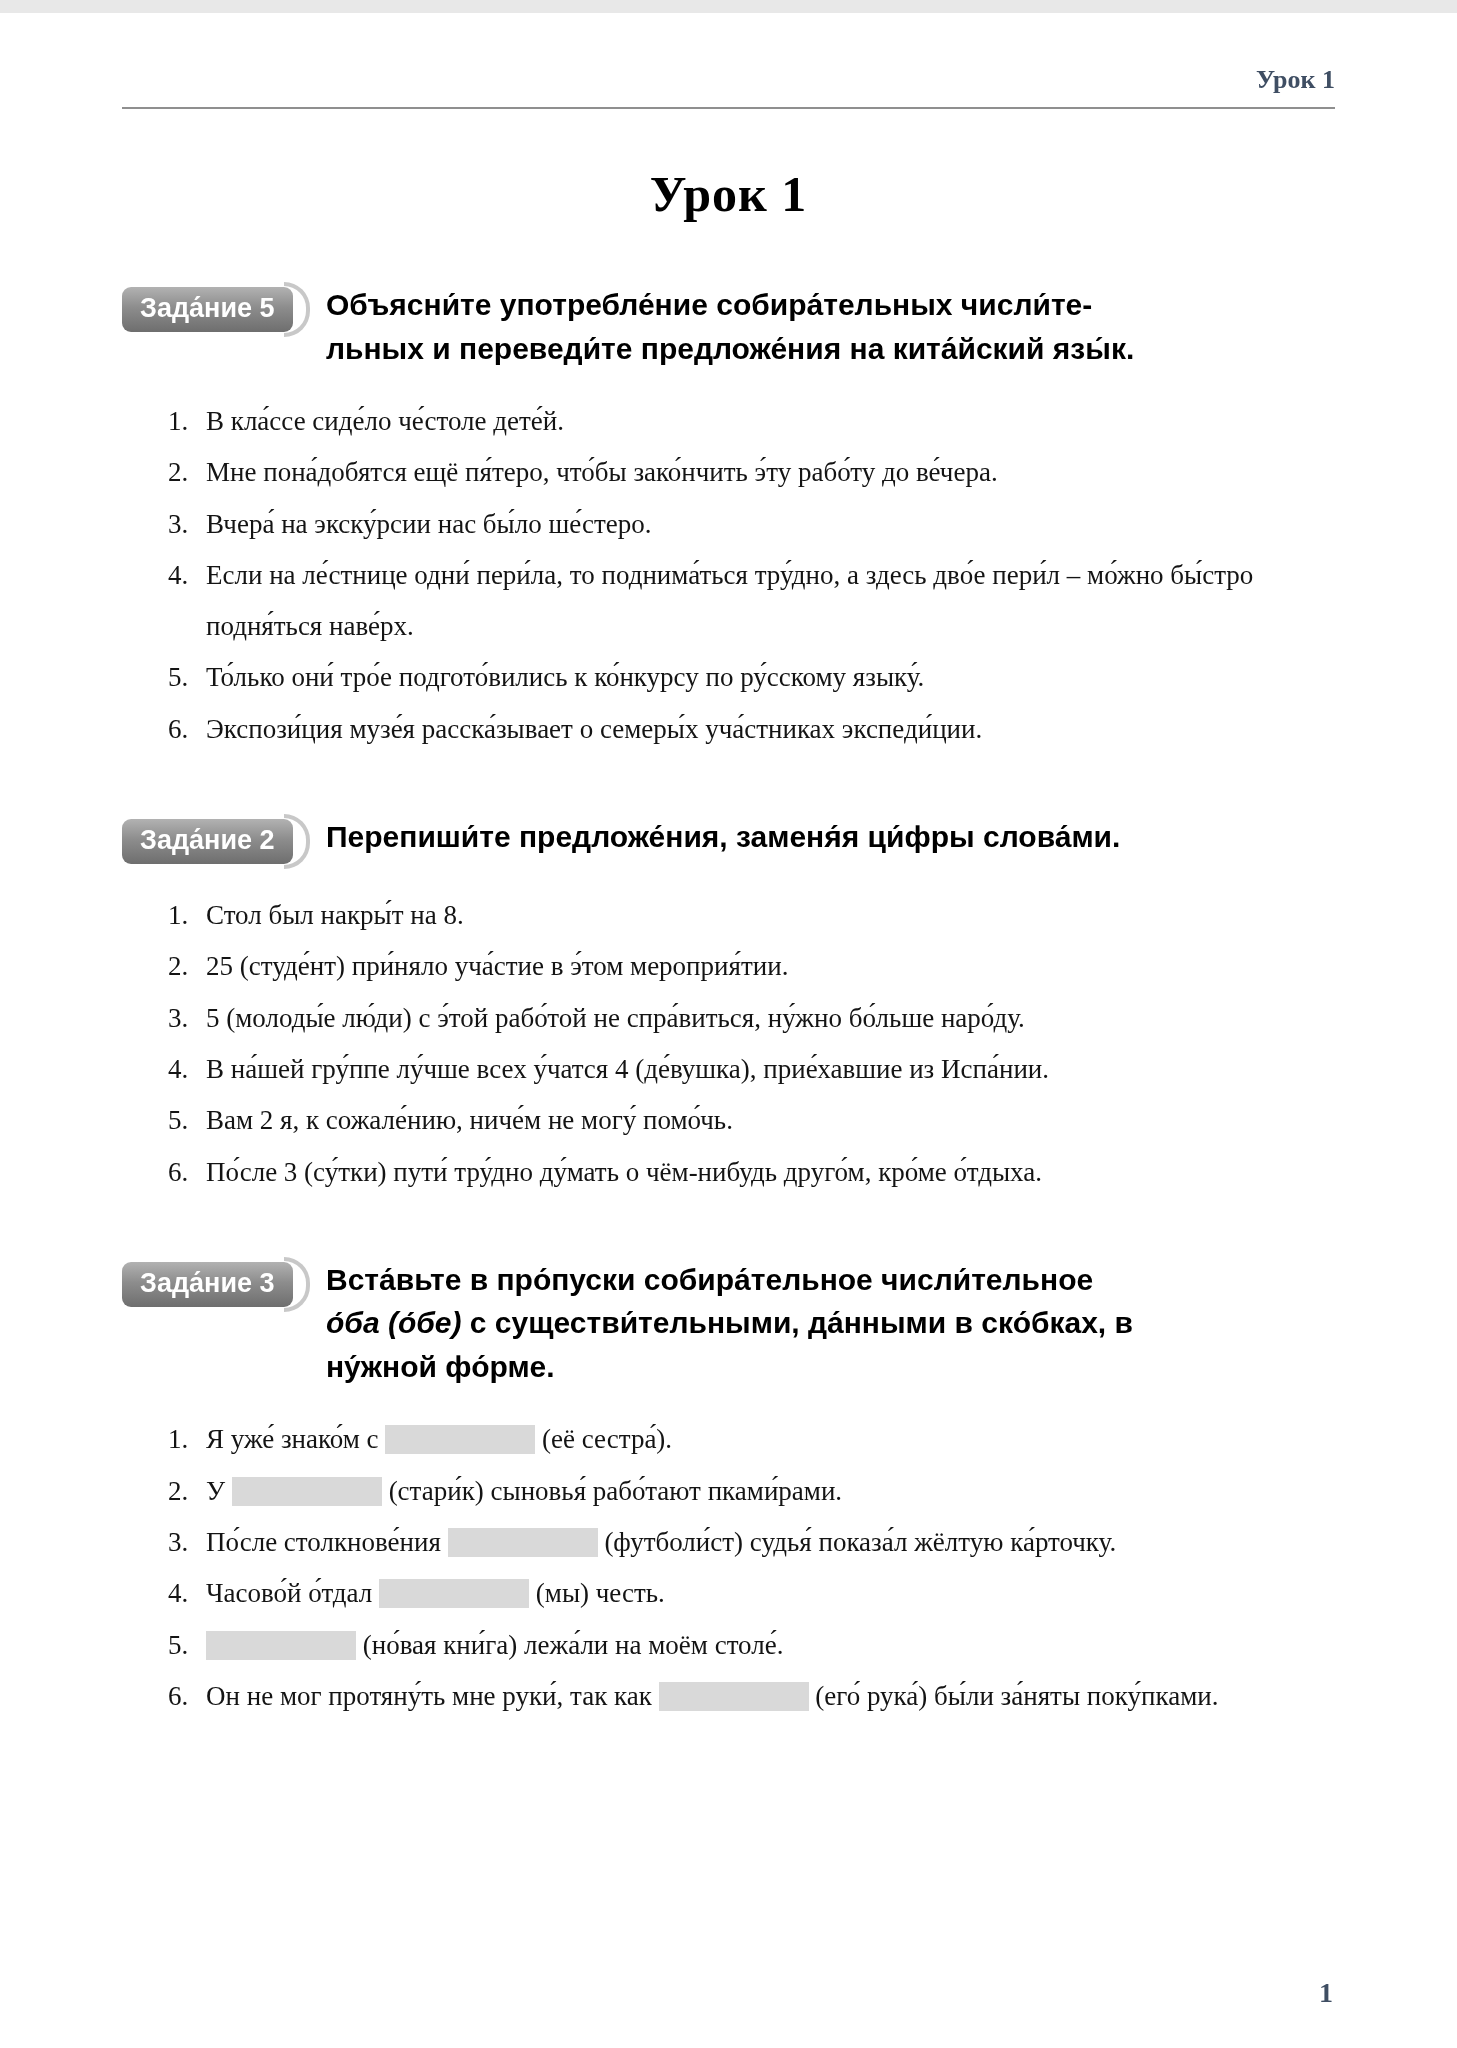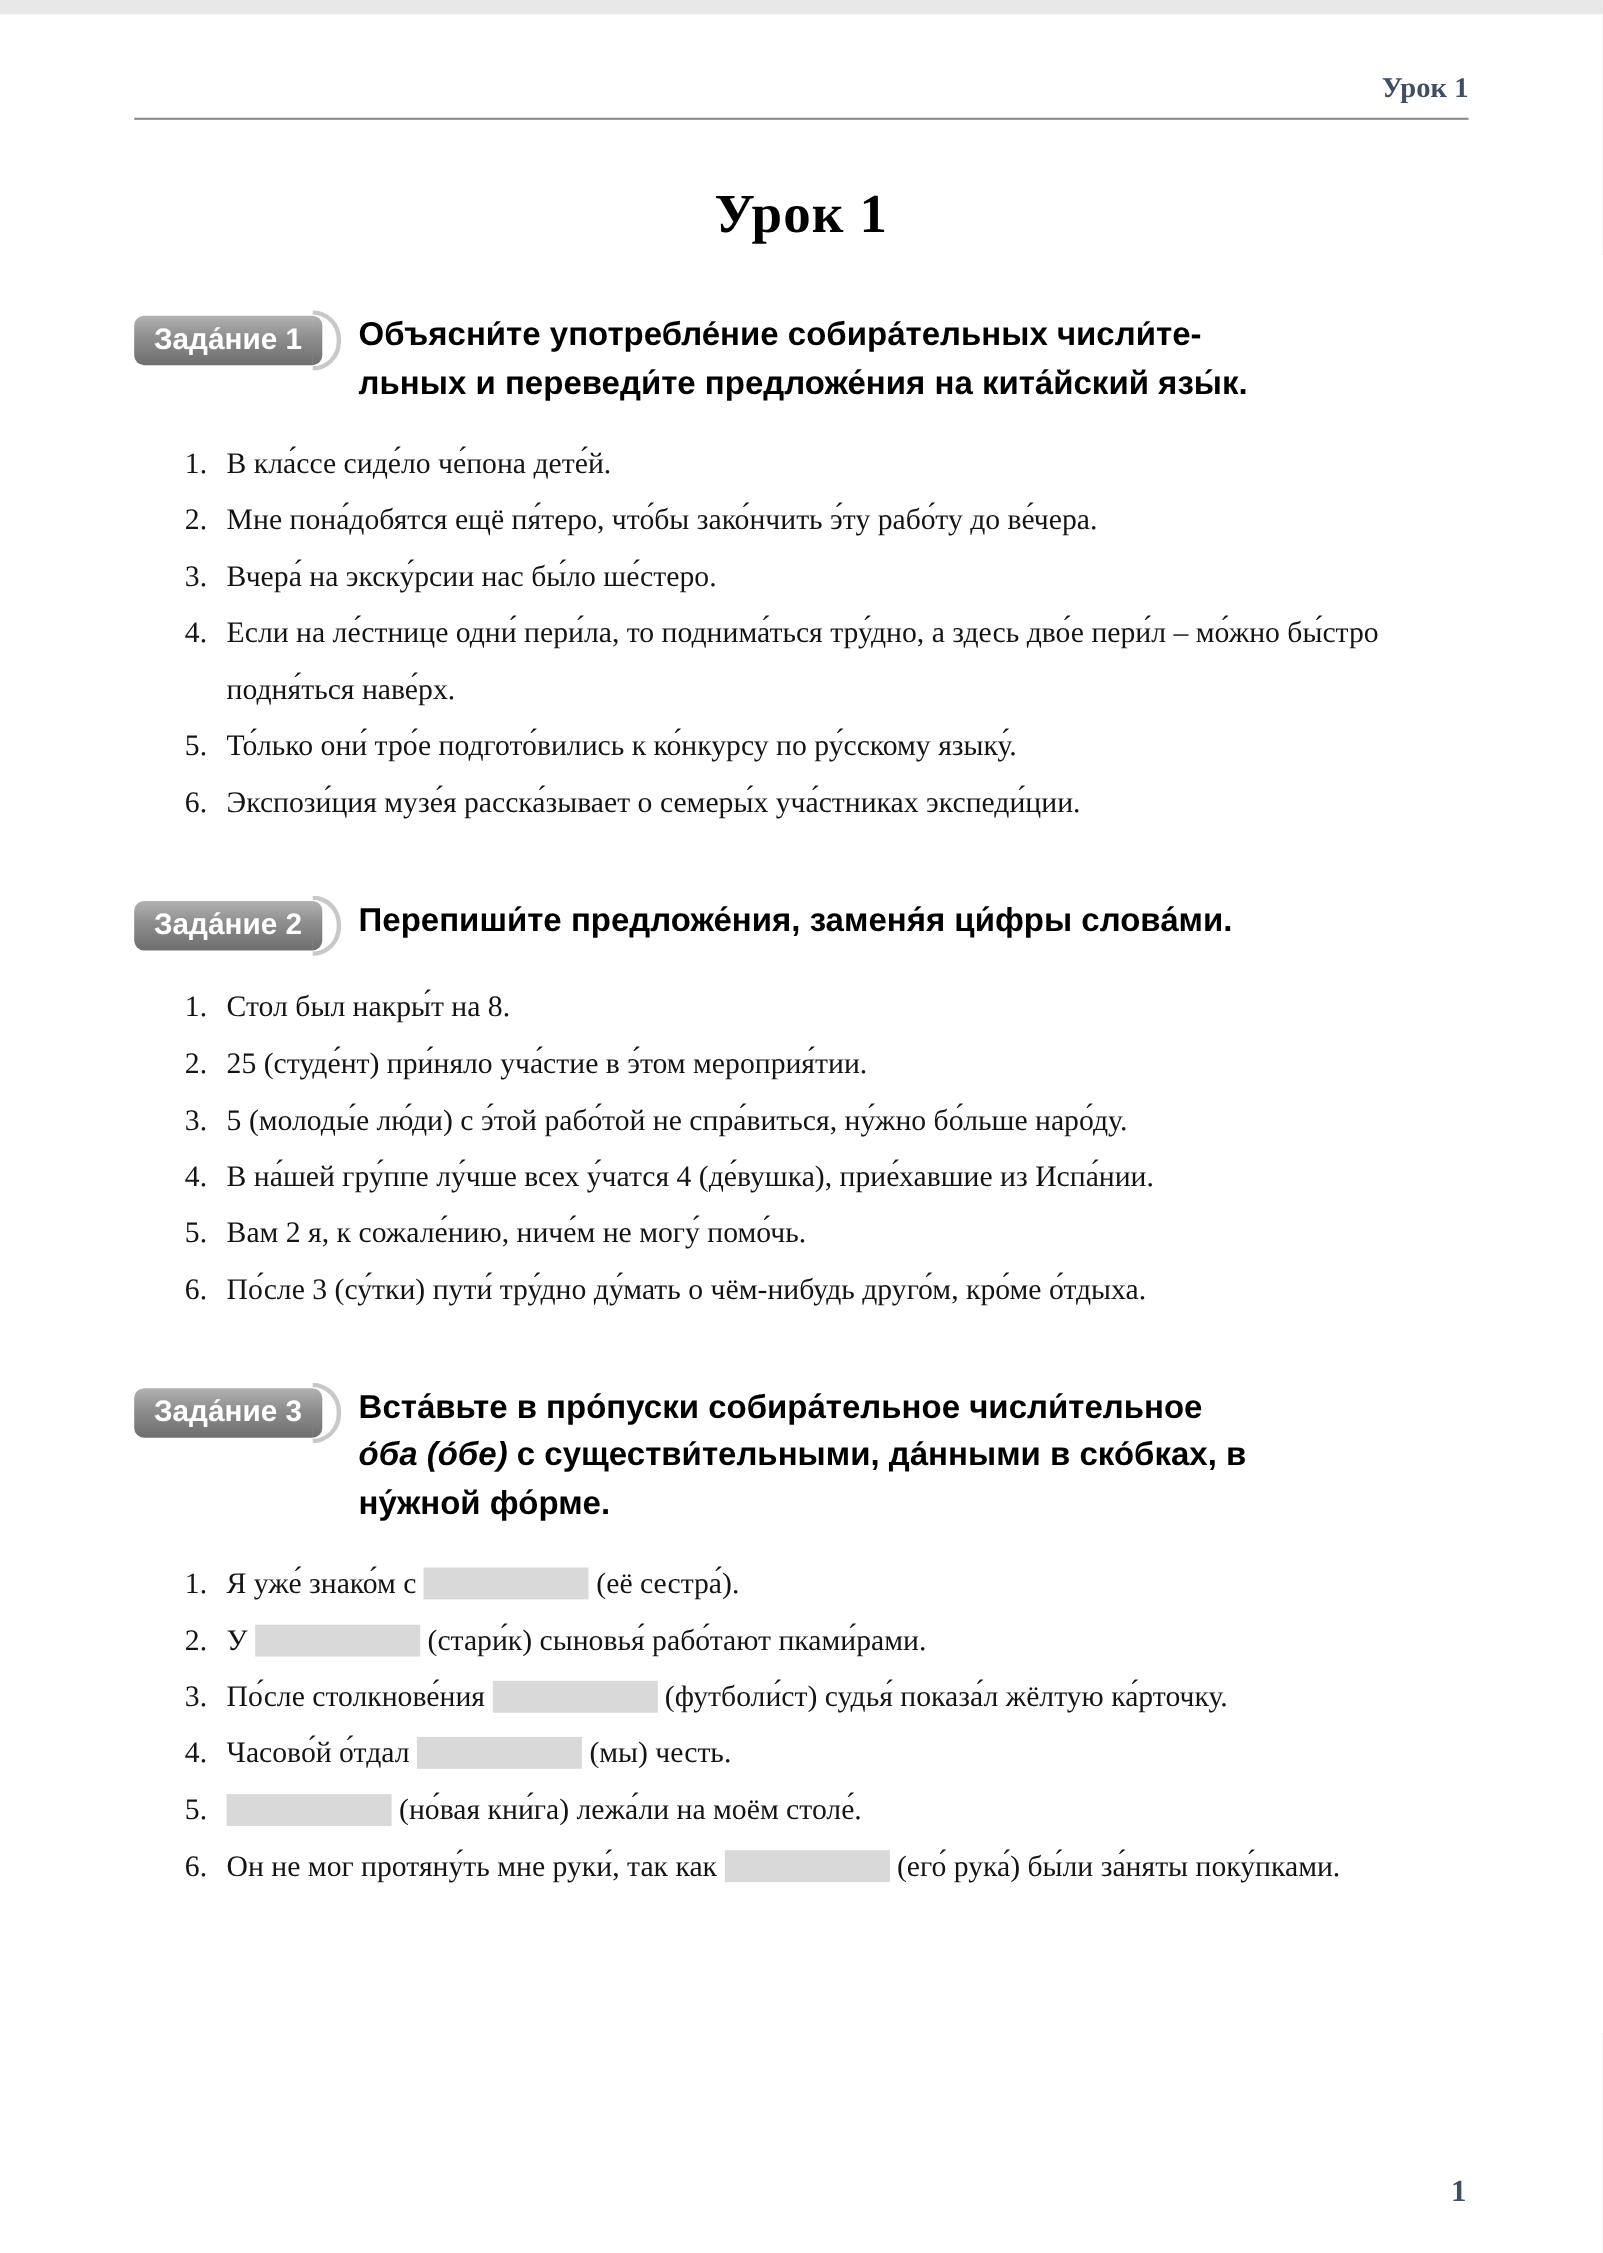--- a/index.html
+++ b/index.html
@@ -106,31 +106,31 @@
   <div class="top-header">
     <span>Урок 1</span>
   </div>
   <hr class="header-rule">
 
   <h1 class="title">Урок 1</h1>
 
   <section class="task">
     <div class="task-head">
       <div class="badge-col">
-        <span class="badge"><span>Зада́ние 1</span></span>
+        <span class="badge"><span>Зада́ние 5</span></span>
       </div>
       <div class="instruction">
         <div>Объясни́те употребле́ние собира́тельных числи́те-</div>
         <div>льных и переведи́те предложе́ния на кита́йский язы́к.</div>
       </div>
     </div>
     <ol class="items">
       <li class="item">
         <span class="num">1.</span>
-        <span class="txt">В кла́ссе сиде́ло че́пона дете́й.</span>
+        <span class="txt">В кла́ссе сиде́ло че́столе дете́й.</span>
       </li>
       <li class="item">
         <span class="num">2.</span>
         <span class="txt">Мне пона́добятся ещё пя́теро, что́бы зако́нчить э́ту рабо́ту до ве́чера.</span>
       </li>
       <li class="item">
         <span class="num">3.</span>
         <span class="txt">Вчера́ на экску́рсии нас бы́ло ше́стеро.</span>
       </li>
       <li class="item">

